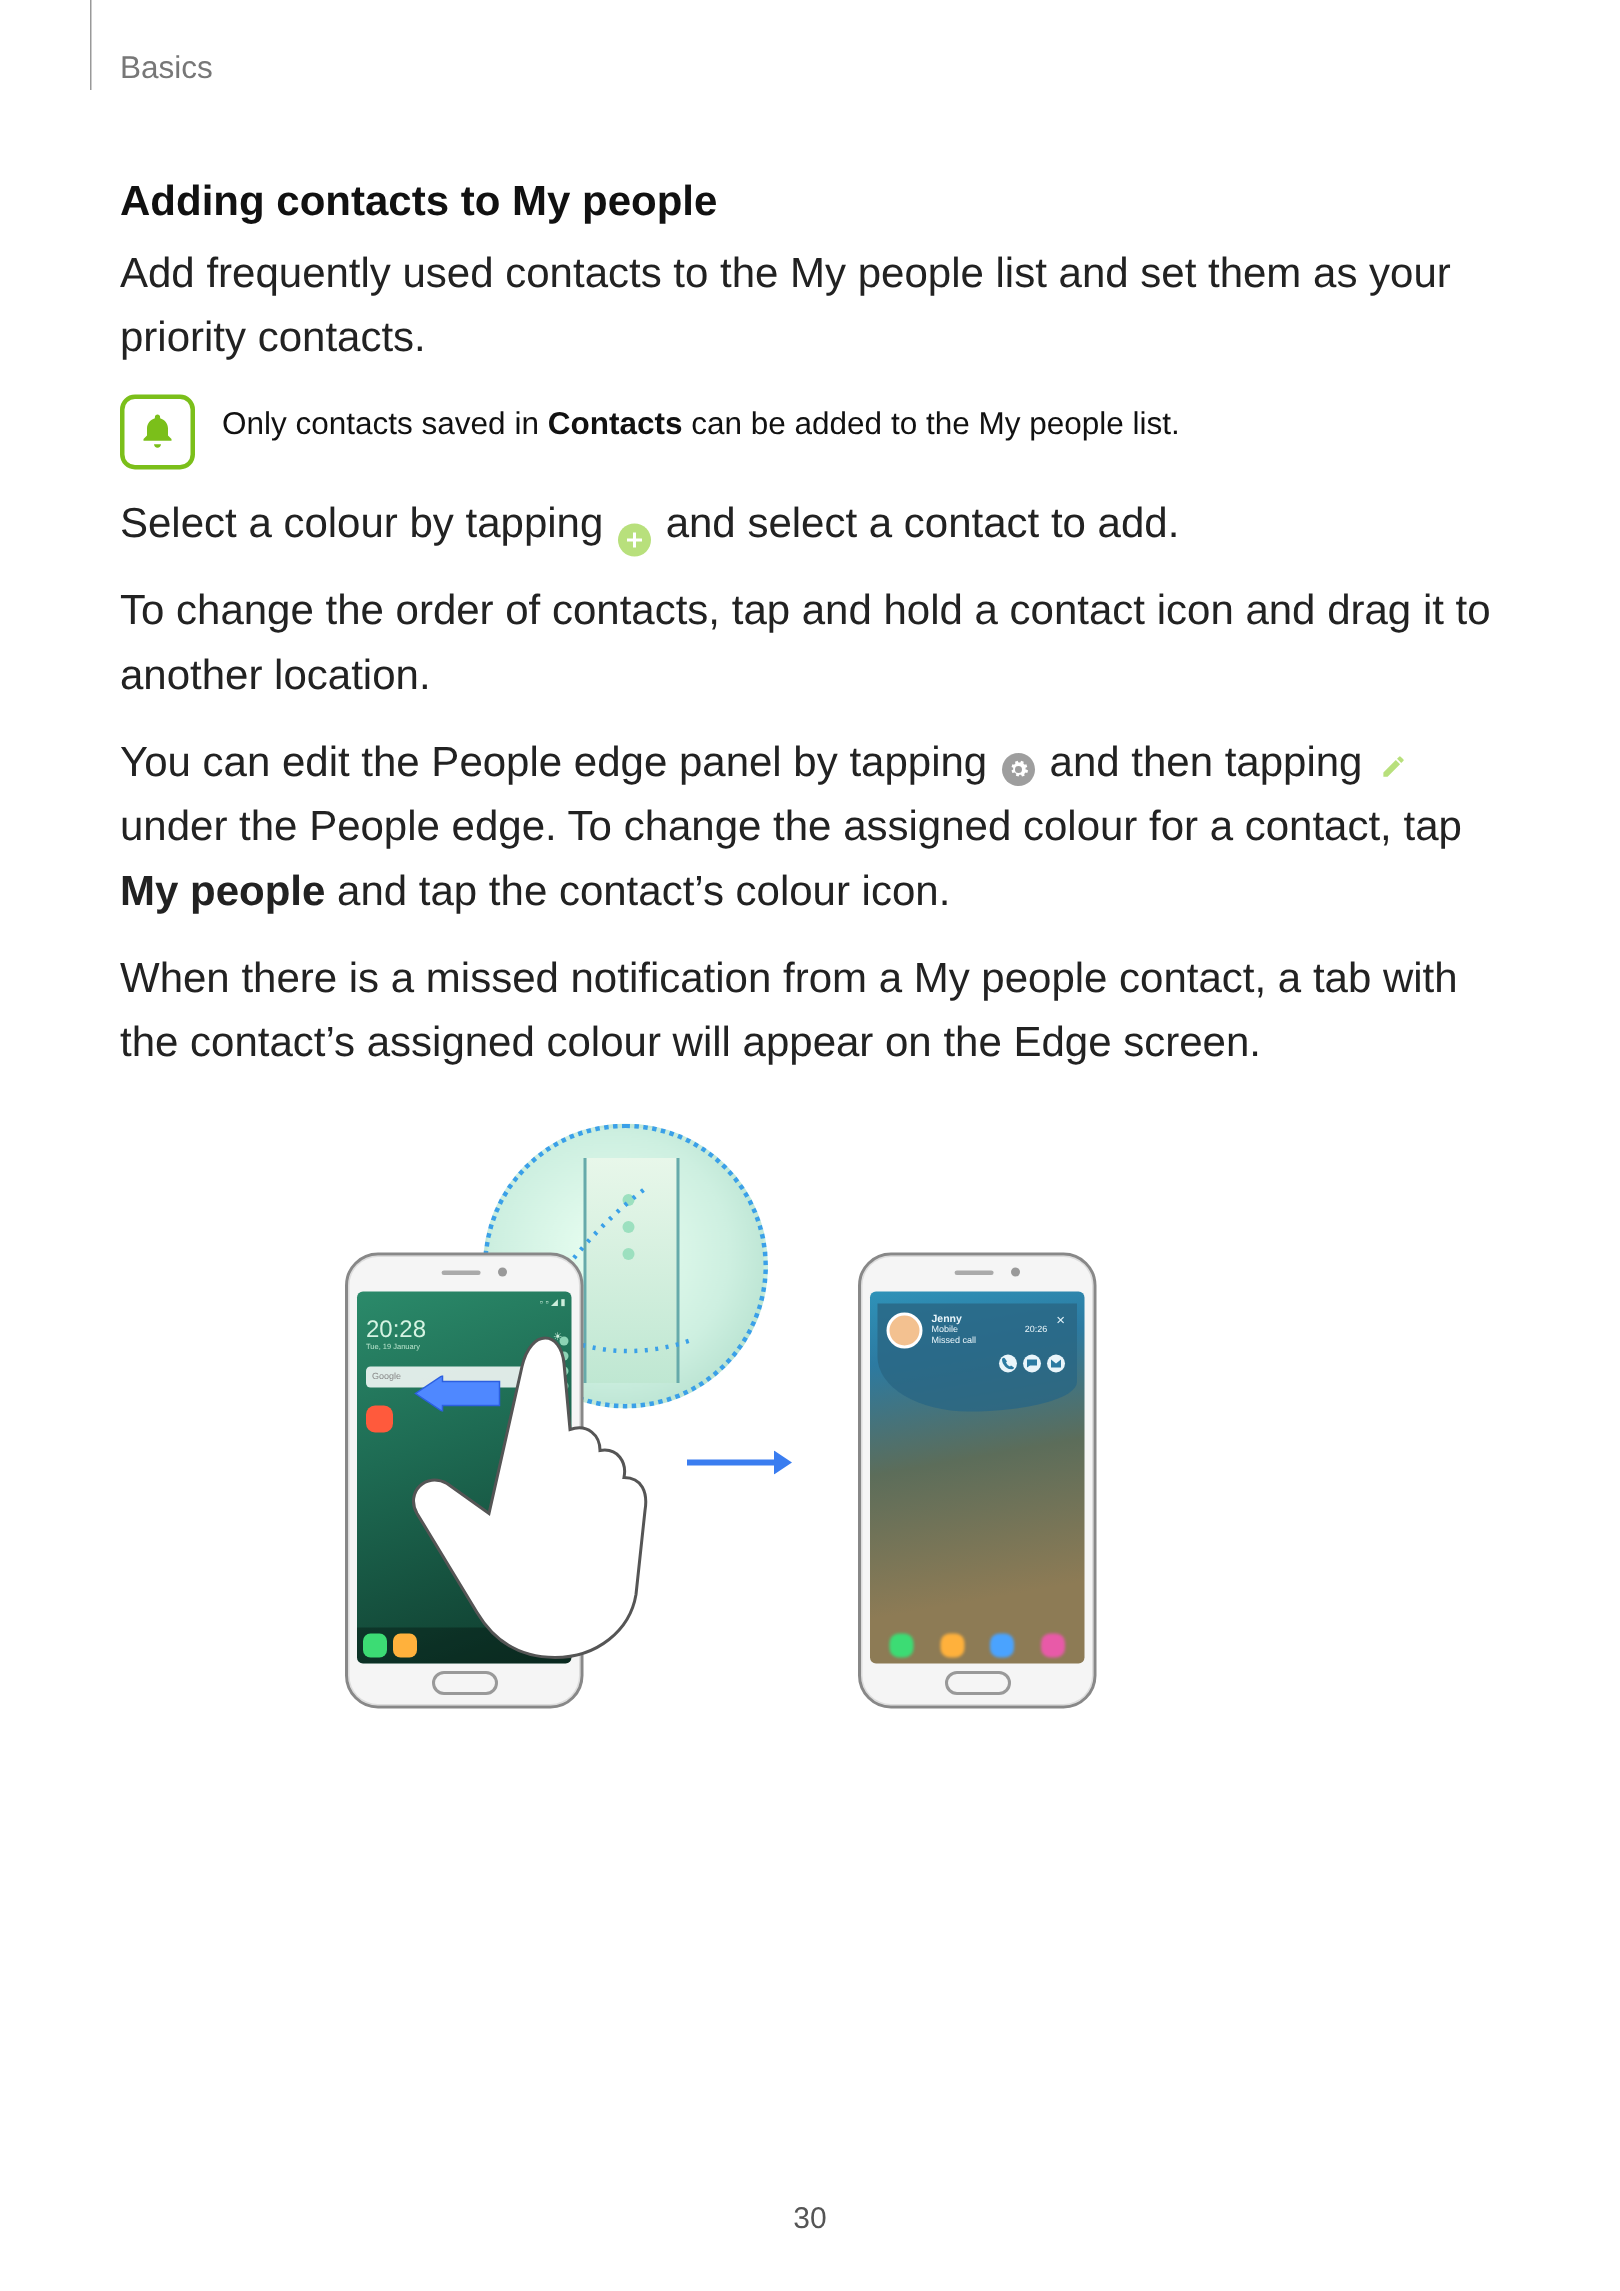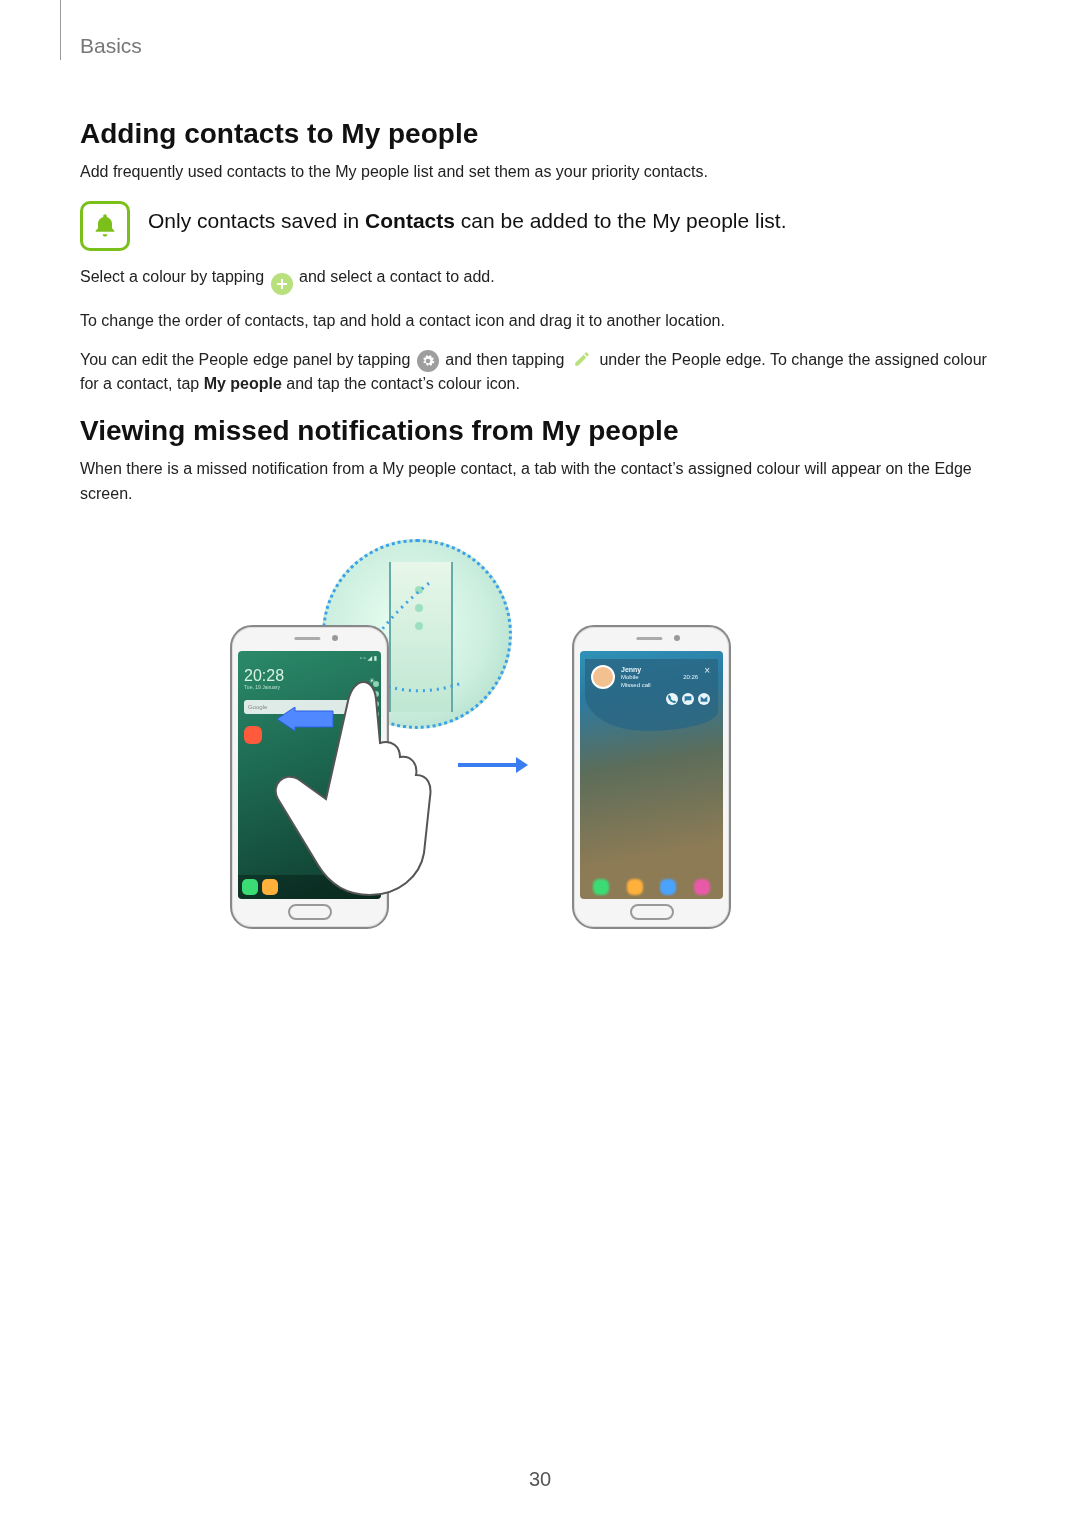--- a/index.html
+++ b/index.html
@@ -37,21 +37,21 @@
     left: 80px;
     right: 80px;
   }
   h2 {
     font-size: 28px;
     font-weight: 700;
     margin: 18px 0 10px 0;
     color: #111;
   }
   p {
-    font-size: 16px;
+    font-size: 28px;
     line-height: 1.55;
     margin: 8px 0 14px 0;
     color: #222;
   }
   .callout {
     display: flex;
     align-items: flex-start;
     gap: 18px;
     margin: 14px 0 14px 0;
   }
@@ -294,21 +294,20 @@
       </span>
       <span> and then tapping </span>
       <span class="inline-icon pencil">
         <svg viewBox="0 0 24 24">
             <path fill="#b8e07c" d="M3 17.25V21h3.75L17.81 9.94l-3.75-3.75L3 17.25zM20.71 7.04a1 1 0 000-1.41l-2.34-2.34a1 1 0 00-1.41 0l-1.83 1.83 3.75 3.75 1.83-1.83z"></path>
           </svg>
       </span>
       <span> under the People edge. To change the assigned colour for a contact, tap </span><b>My people</b><span> and tap the contact’s colour icon.</span>
     </p>
 
-    <h2>Viewing missed notifications from My people</h2>
     <p>When there is a missed notification from a My people contact, a tab with the contact’s assigned colour will appear on the Edge screen.</p>
 
     <div class="figure-area">
 
       <div class="zoom-circle">
         <div class="zoom-inner-edge"></div>
         <div class="zoom-dots">
           <span></span>
             <span></span>
             <span></span>

